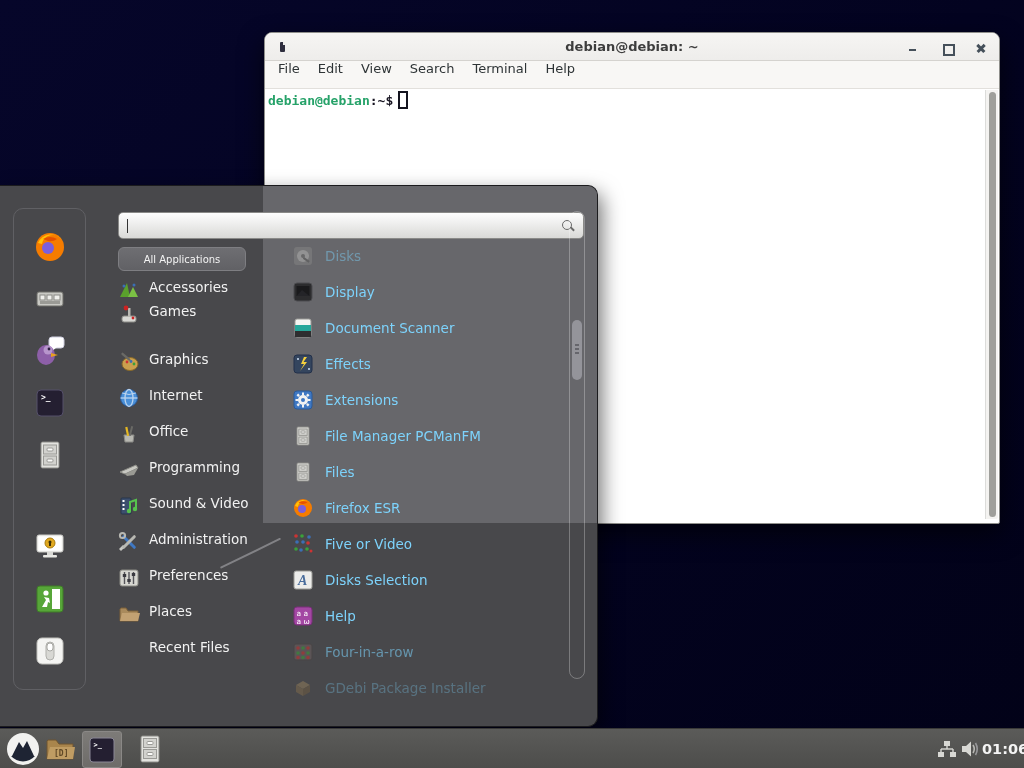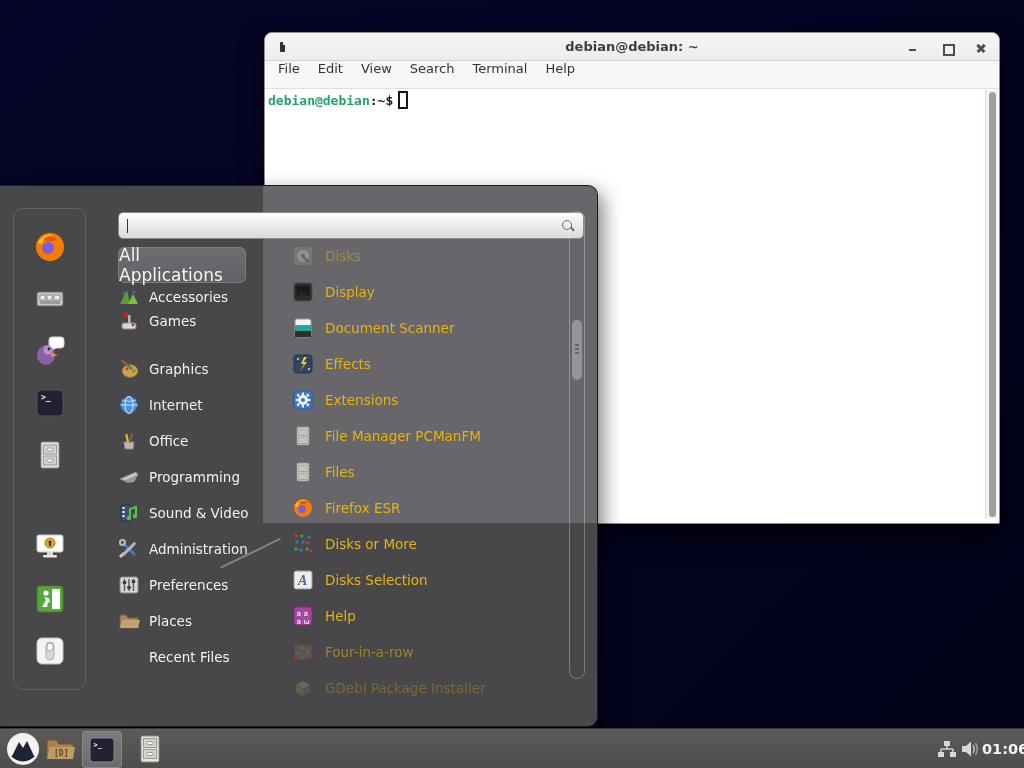--- a/index.html
+++ b/index.html
@@ -53,36 +53,36 @@
 
   .search-box { position:absolute; left:118px; top:26px; width:466px; height:27px;
           background:linear-gradient(#fefefe,#d9d9d7); border:1px solid #8a8a88; border-radius:5px; }
   .search-caret { position:absolute; left:8px; top:6px; width:1px; height:14px; background:#333; }
   .search-mag { position:absolute; right:8px; top:6px; width:14px; height:14px; }
   .search-mag::before { content:""; position:absolute; left:1px; top:1px; width:8px; height:8px;
           border:1.5px solid #6a6a6a; border-radius:50%; }
   .search-mag::after { content:""; position:absolute; left:9px; top:9px; width:5px; height:1.5px;
           background:#6a6a6a; transform:rotate(45deg); }
 
-  .all-apps-btn { position:absolute; left:118px; top:61px; width:128px; height:36px;
+  .all-apps-btn { position:absolute; left:118px; top:61px; width:128px; height:24px;
           background:linear-gradient(#6e6e72,#616165); border:1px solid #7e7e82; border-radius:6px;
-          color:#f4f4f4; font-size:17px; display:flex; align-items:center; justify-content:center; }
+          color:#f4f4f4; font-size:10px; display:flex; align-items:center; justify-content:center; }
 
   .cats { position:absolute; left:118px; top:93px; width:150px; }
-  .cat { position:absolute; left:0; height:36px; display:flex; align-items:center; gap:9px; }
+  .cat { position:absolute; left:0; height:36px; display:flex; align-items:flex-start; gap:9px; }
   .cat .ci { width:22px; height:22px; flex:0 0 22px; }
   .cat .ci svg { width:22px; height:22px; display:block; }
   .cat span.lbl { font-size:13.5px; color:#f2f2f2; white-space:nowrap; }
   .cat-norecent { padding-left:31px; }
 
   .apps { position:absolute; left:280px; top:52px; width:292px; }
   .app { position:absolute; left:0; height:36px; display:flex; align-items:center; gap:11px; }
   .app .ai { width:22px; height:22px; flex:0 0 22px; margin-left:12px; }
   .app .ai svg { width:22px; height:22px; display:block; }
-  .app span.lbl { font-size:13.5px; color:#eab308; white-space:nowrap; }
+  .app span.lbl { font-size:13.5px; color:#7dd3fc; white-space:nowrap; }
   .dim45 { opacity:.45; } .dim55 { opacity:.55; } .dim30 { opacity:.30; }
 
   .apps-scroll { position:absolute; left:569px; top:25px; width:16px; height:468px;
           border:1px solid rgba(255,255,255,.28); border-radius:8px; }
   .apps-thumb { position:absolute; left:2px; top:108px; width:10px; height:60px;
           background:#94949a; border-radius:5px; }
   .apps-thumb::before { content:""; position:absolute; left:3px; top:24px; width:4px; height:1.5px;
           background:#66666c; box-shadow:0 4px 0 #66666c,0 8px 0 #66666c; }
 
   .watermark { position:absolute; left:450px; top:476px; font-size:38px; letter-spacing:0;
@@ -448,21 +448,21 @@
         <circle cx="17" cy="4" r="1.8" fill="#3b6fb5"></circle>
             <circle cx="5" cy="9" r="1.8" fill="#3b6fb5"></circle>
         <circle cx="11" cy="9" r="1.8" fill="#3b6fb5"></circle>
             <circle cx="16" cy="10" r="1.8" fill="#cc3333"></circle>
         <circle cx="4" cy="16" r="1.8" fill="#3aa13a"></circle>
             <circle cx="9" cy="17" r="1.8" fill="#3b6fb5"></circle>
         <circle cx="15" cy="16" r="1.8" fill="#3aa13a"></circle>
             <circle cx="19" cy="18" r="1.5" fill="#cc3333"></circle>
           </svg>
         </span>
-      <span class="lbl">Disks or More</span>
+      <span class="lbl">Five or Video</span>
     </div>
     <div class="app" style="top:324px">
       <span class="ai">
           <svg viewBox="0 0 22 22">
         <rect x="2" y="2" width="18" height="18" rx="2" fill="#ececea" stroke="#9a9a96"></rect>
         <text x="6" y="16" font-family="Liberation Serif,serif" font-style="italic" font-weight="bold" font-size="14" fill="#4a6d9c">A</text>
           </svg>
         </span>
       <span class="lbl">Disks Selection</span>
     </div>

